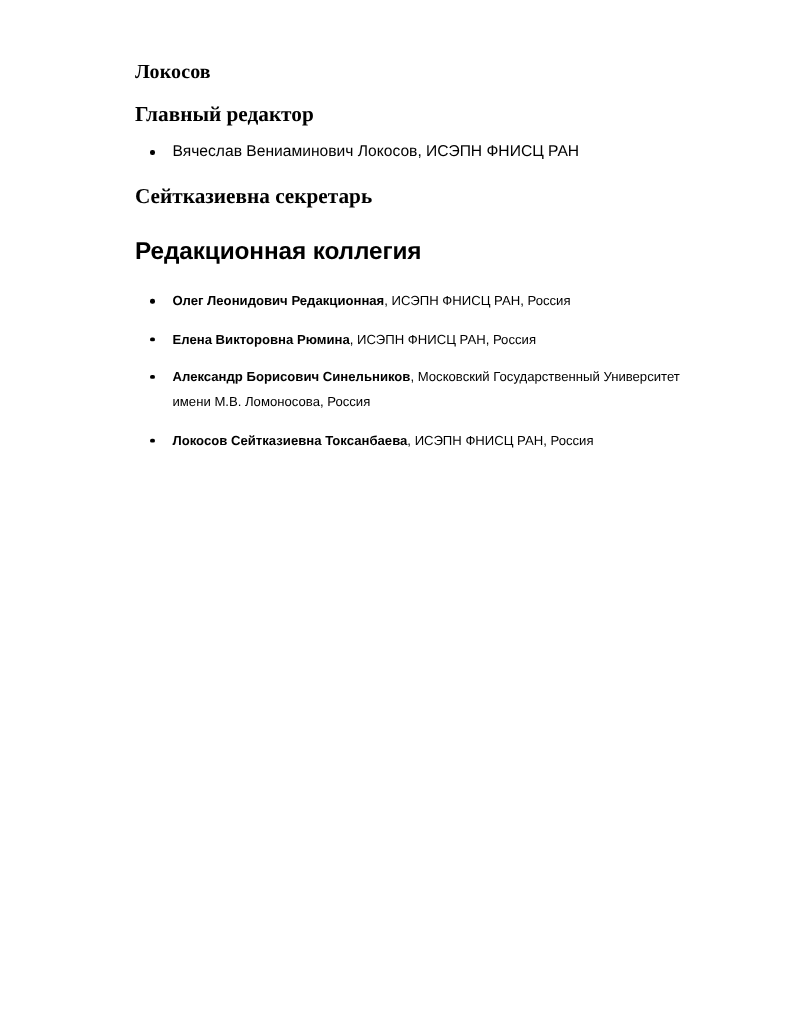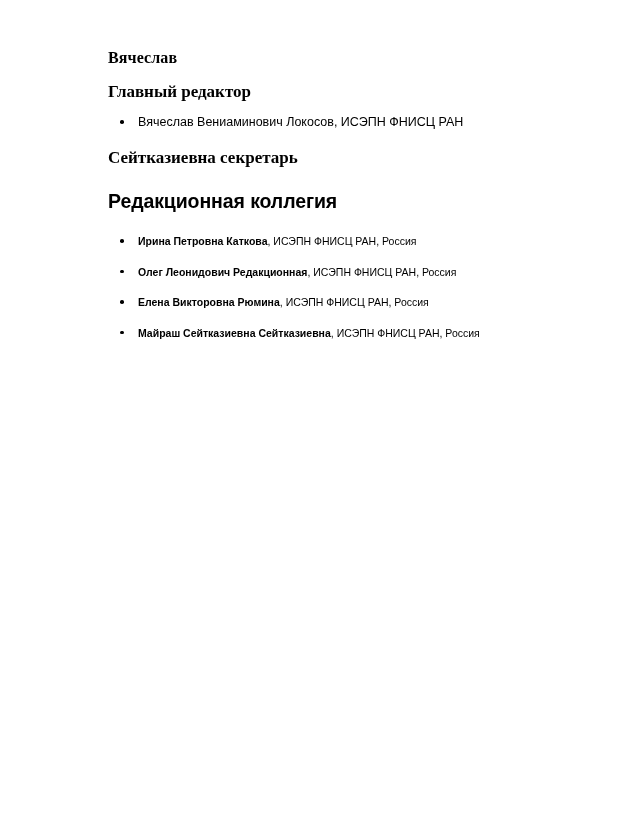--- a/index.html
+++ b/index.html
@@ -90,46 +90,46 @@
   }
   .board-item .name {
     font-weight: bold;
   }
 </style>
 </head>
 <body>
 
 <div class="page">
 
-  <h1 class="h-section">Вячеслав</h1>
+  <h1 class="h-section">Локосов</h1>
 
   <h2 class="h-sub">Главный редактор</h2>
   <ul class="bullets tight">
     <li>
       <span class="bullet-dot"></span>
       <span class="serif-item">Вячеслав Вениаминович Локосов, ИСЭПН ФНИСЦ РАН</span>
     </li>
   </ul>
 
   <h2 class="h-sub">Сейтказиевна секретарь</h2>
 
   <h1 class="h-big">Редакционная коллегия</h1>
 
   <ul class="bullets board-list">
     <li>
       <span class="bullet-dot"></span>
-      <span class="board-item"><span class="name">Ирина Петровна Каткова</span><span>, ИСЭПН ФНИСЦ РАН, Россия</span></span>
-    </li>
-    <li>
-      <span class="bullet-dot"></span>
       <span class="board-item"><span class="name">Олег Леонидович Редакционная</span><span>, ИСЭПН ФНИСЦ РАН, Россия</span></span>
     </li>
     <li>
       <span class="bullet-dot"></span>
       <span class="board-item"><span class="name">Елена Викторовна Рюмина</span><span>, ИСЭПН ФНИСЦ РАН, Россия</span></span>
     </li>
     <li>
       <span class="bullet-dot"></span>
-      <span class="board-item"><span class="name">Майраш Сейтказиевна Сейтказиевна</span><span>, ИСЭПН ФНИСЦ РАН, Россия</span></span>
+      <span class="board-item"><span class="name">Александр Борисович Синельников</span><span>, Московский Государственный Университет имени М.В. Ломоносова, Россия</span></span>
+    </li>
+    <li>
+      <span class="bullet-dot"></span>
+      <span class="board-item"><span class="name">Локосов Сейтказиевна Токсанбаева</span><span>, ИСЭПН ФНИСЦ РАН, Россия</span></span>
     </li>
   </ul>
 
 </div>
 
 </body></html>

